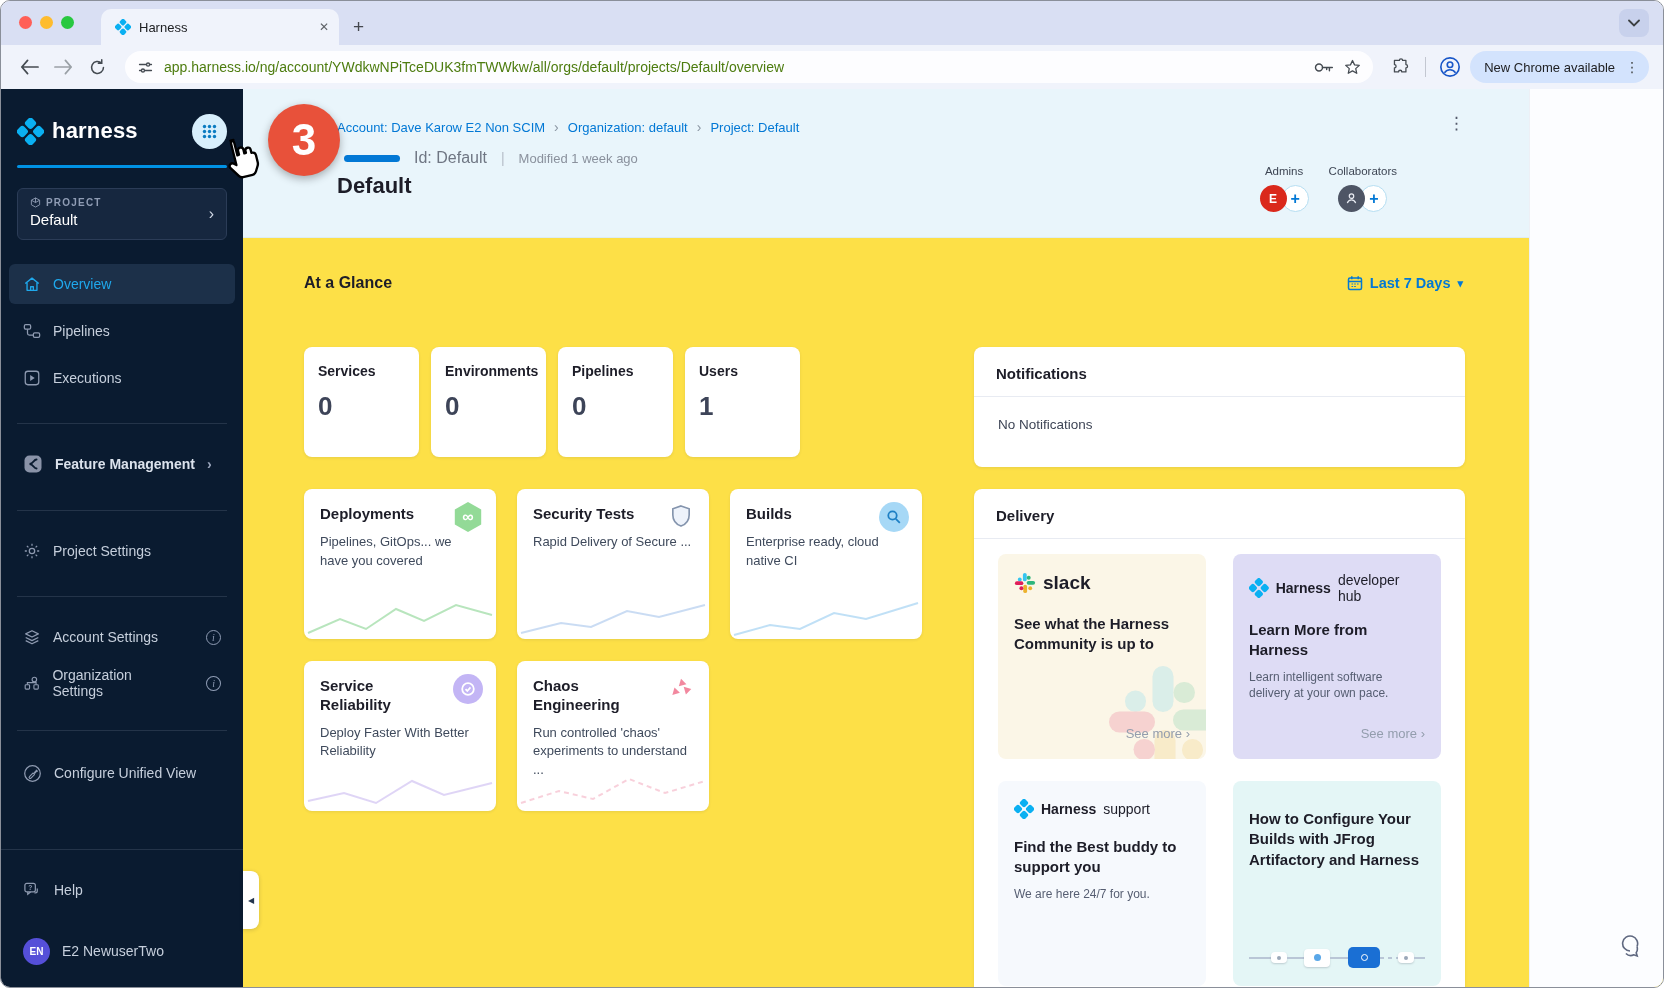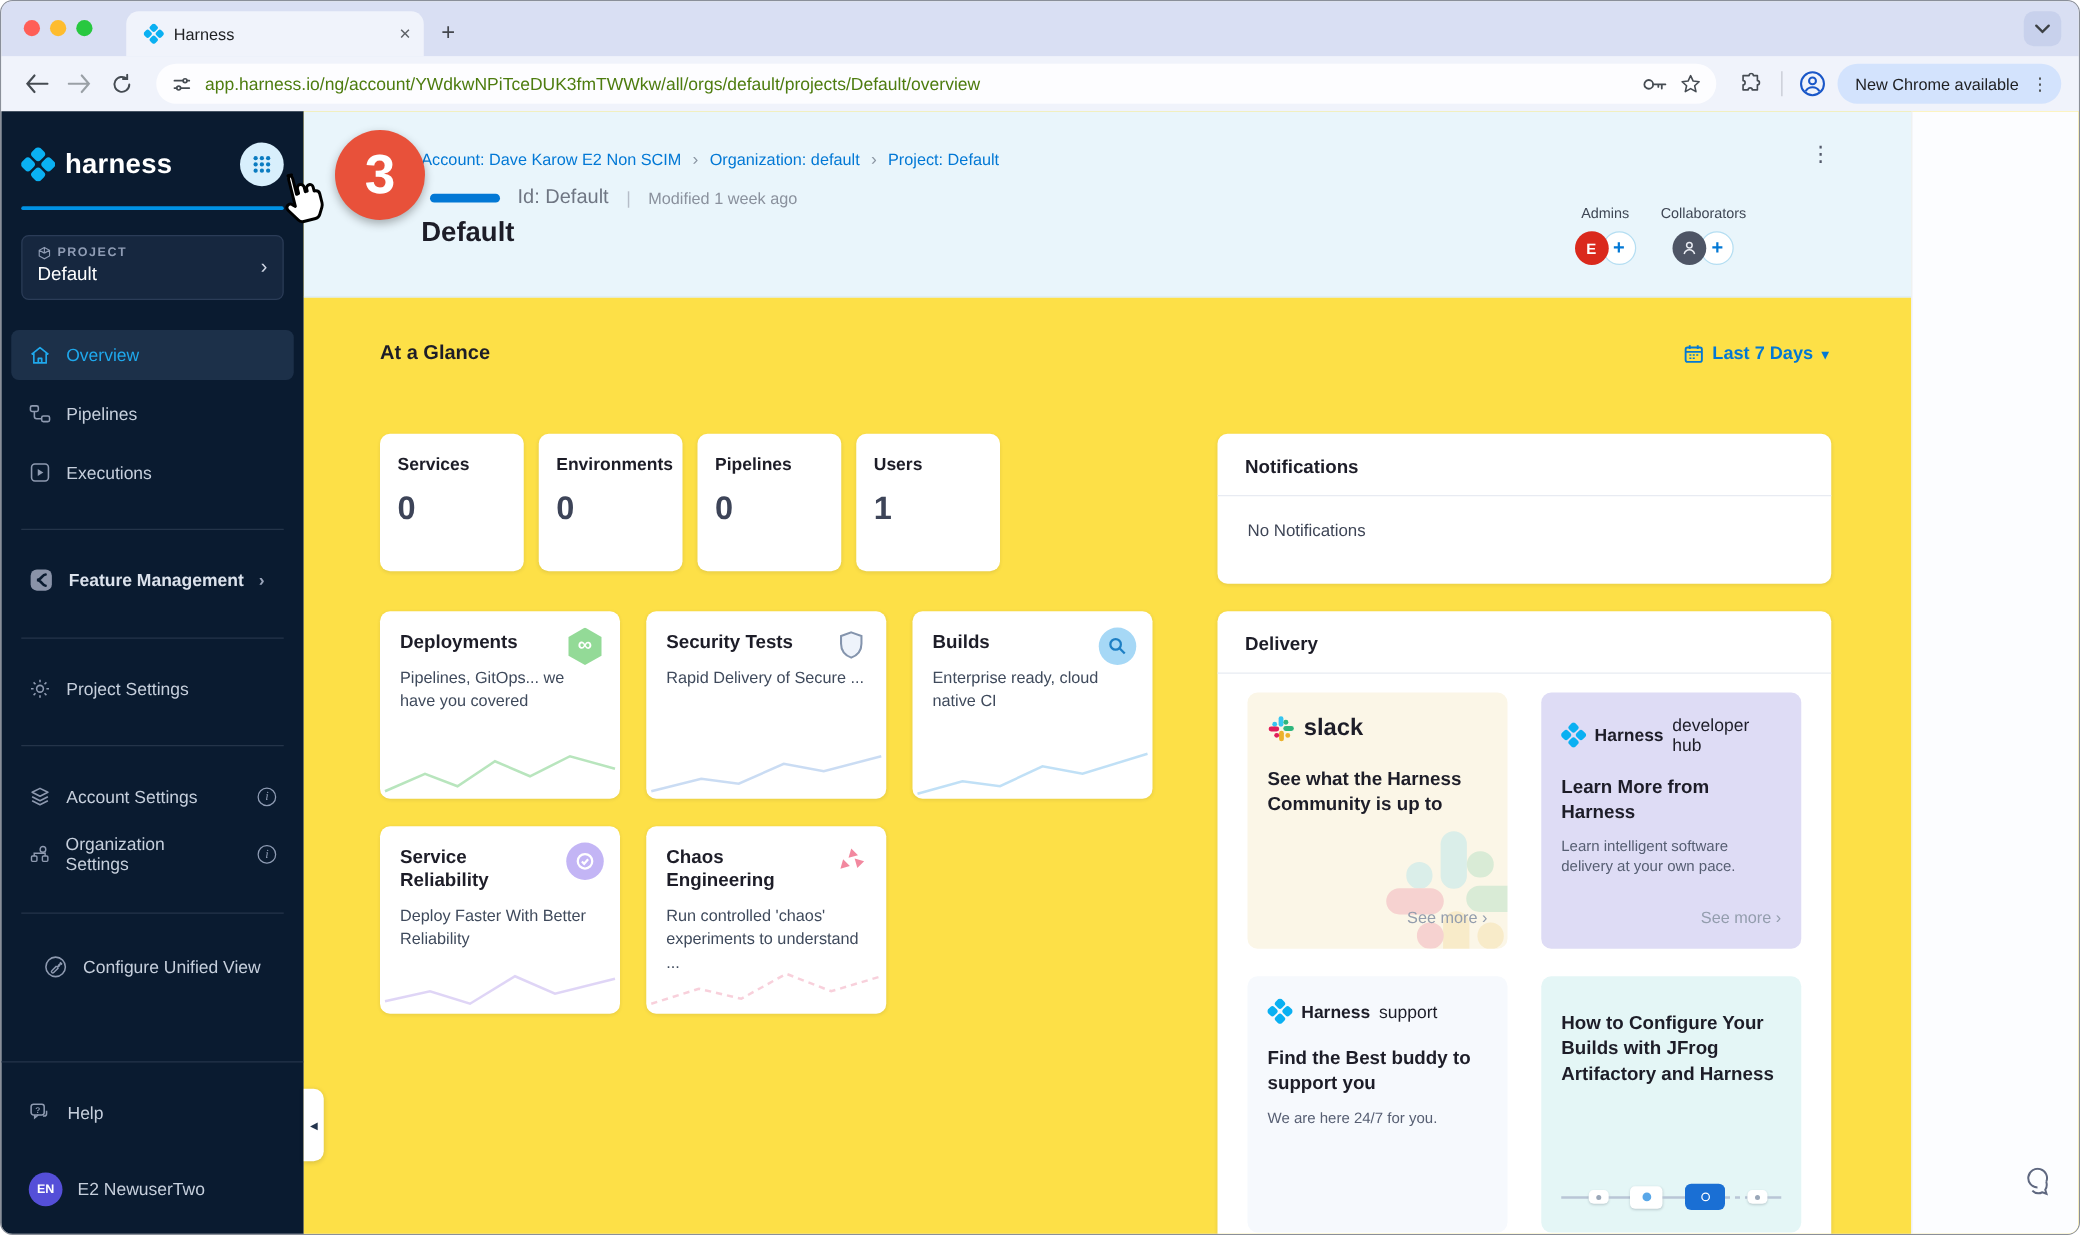--- a/index.html
+++ b/index.html
@@ -341,21 +341,21 @@
               <rect x="12.5" y="12" width="5" height="5" rx="1"></rect>
               <path d="M5 12V9.5h10V12M13 8.6v1"></path>
             </g>
           </svg>
         <span>Organization Settings</span>
         <span class="grow"></span>
         <span class="info-dot">i</span>
       </div>
 
       <div class="sb-div" style="margin-top:29px;"></div>
-      <div class="sb-row thin" style="margin-top:22px;height:40px;justify-content:center;">
+      <div class="sb-row thin" style="margin-top:22px;height:40px;">
         <svg width="19" height="19" viewBox="0 0 20 20">
             <g fill="none" stroke="#8e9ab0" stroke-width="1.3">
               <circle cx="10" cy="10" r="8.2"></circle>
               <path d="M13.8 6.2a2.6 2.6 0 0 1-3.4 3.4l-3.6 3.6a1.1 1.1 0 0 0 1.6 1.6l3.6-3.6a2.6 2.6 0 0 1 3.4-3.4z" stroke-width="1.2"></path>
             </g>
           </svg>
         <span>Configure Unified View</span>
       </div>
 
       <div class="sb-spacer"></div>

